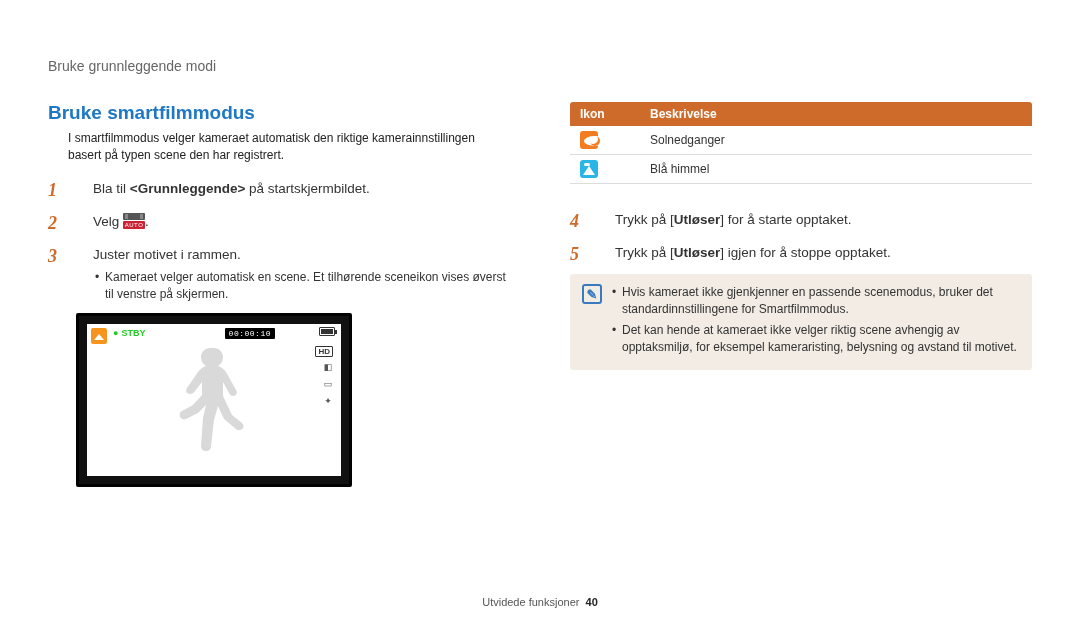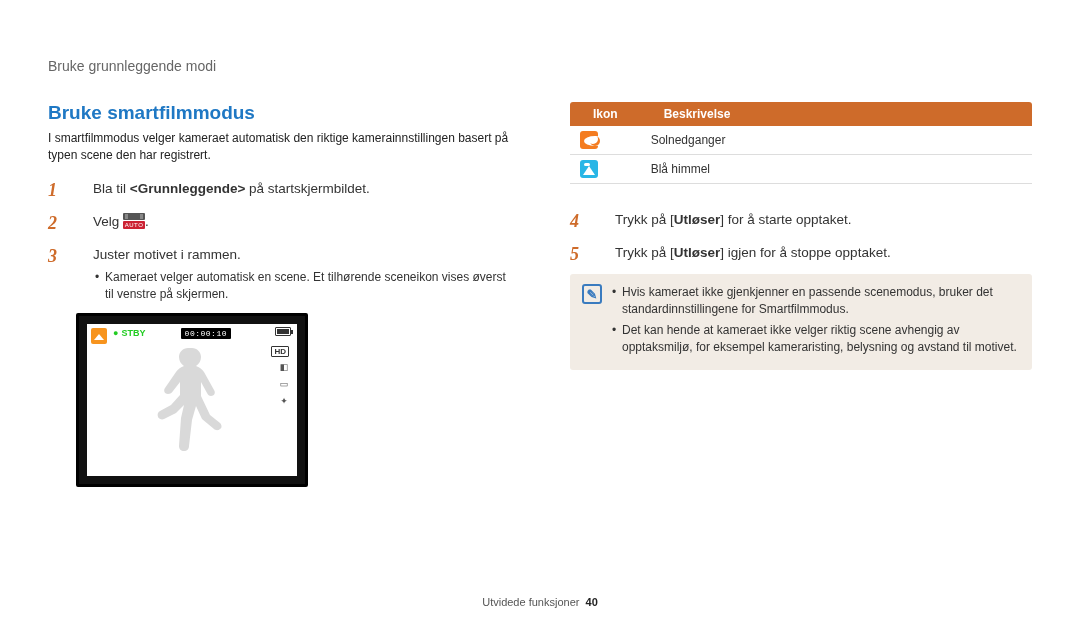--- a/index.html
+++ b/index.html
@@ -2,52 +2,52 @@
 <html><head>
 <meta charset="utf-8">
 <style>
   * { box-sizing: border-box; margin: 0; padding: 0; }
   html, body { width: 1080px; height: 630px; background: #fff; font-family: "Segoe UI", "Myriad Pro", Arial, sans-serif; color: #333; }
   .page { width: 1080px; height: 630px; padding: 58px 48px 20px 48px; position: relative; }
   .chapter { font-size: 14px; color: #666; font-weight: 400; margin-bottom: 28px; }
   .cols { display: flex; gap: 60px; }
   .col { flex: 1; }
   h2.section-title { color: #1f78c4; font-size: 19px; font-weight: 600; margin-bottom: 6px; }
-  .intro { font-size: 12px; line-height: 1.45; color: #222; margin-bottom: 12px; }
+  .intro { font-size: 12px; line-height: 1.45; color: #222; margin-bottom: 12px; margin-left: 20px; }
   .steps { list-style: none; }
   .steps > li { display: flex; gap: 10px; margin-bottom: 6px; font-size: 13.5px; line-height: 1.5; }
   .step-num { font-family: Georgia, "Times New Roman", serif; font-style: italic; font-size: 18px; color: #ce6b2a; min-width: 14px; font-weight: 600; }
   .step-body { flex: 1; padding-top: 2px; margin-left: 21px; }
   .sub-bullets { list-style: none; margin-top: 4px; }
   .sub-bullets li { font-size: 12px; line-height: 1.4; color: #333; padding-left: 12px; position: relative; }
   .sub-bullets li::before { content: "•"; position: absolute; left: 2px; }
   .mode-icon { display: inline-block; width: 22px; height: 16px; vertical-align: -3px; border-radius: 2px; position: relative; }
   .mode-icon .film { position: absolute; left: 0; top: 0; width: 22px; height: 7px; background: #555; border-radius: 1px; }
   .mode-icon .film::before, .mode-icon .film::after { content:""; position:absolute; top:1px; width:3px; height:5px; background:#888; }
   .mode-icon .film::before { left:2px; } .mode-icon .film::after { right:2px; }
   .mode-icon .auto { position: absolute; left: 0; bottom: 0; width: 22px; height: 8px; background: #c23; border-radius: 1px; color:#fff; font-size:6px; line-height:8px; text-align:center; letter-spacing:0.5px; }
-  .preview { margin-top: 10px; margin-left: 28px; width: 232px; height: 174px; background: #111; border: 3px solid #000; border-radius: 2px; position: relative; }
+  .preview { margin-top: 10px; margin-left: 28px; width: 276px; height: 174px; background: #111; border: 3px solid #000; border-radius: 2px; position: relative; }
   .preview-inner { position: absolute; inset: 8px; background: #fff; }
   .sil { position:absolute; left:50%; top:12%; transform:translateX(-50%); width:90px; height:130px; }
   .sil svg { width:100%; height:100%; }
   .scene-badge { position:absolute; top:4px; left:4px; width:16px; height:16px; background:#f7941e; border-radius:2px; }
   .scene-badge::after { content:""; position:absolute; left:3px; top:6px; width:0; height:0; border-left:5px solid transparent; border-right:5px solid transparent; border-bottom:6px solid #fff; }
   .rec { position:absolute; top:4px; left:26px; font-size:9px; color:#2c2; font-weight:bold; }
   .rec::before { content:"●"; margin-right:3px; }
   .timer { position:absolute; top:4px; right:66px; font-size:8px; background:#000; color:#fff; padding:1px 4px; font-family:Liberation Mono, monospace; letter-spacing:0.5px; border-radius:1px; }
   .battery { position:absolute; top:3px; right:6px; width:16px; height:9px; border:1px solid #333; border-radius:1px; }
   .battery::after { content:""; position:absolute; right:-3px; top:2px; width:2px; height:4px; background:#333; }
   .battery .fill { position:absolute; inset:1px; background:#333; }
   .hd { position:absolute; top:22px; right:8px; font-size:8px; font-weight:bold; color:#333; border:1px solid #333; padding:0 2px; border-radius:1px; }
   .side-icons { position:absolute; right:6px; top:38px; display:flex; flex-direction:column; gap:5px; }
   .side-icons span { width:14px; height:12px; font-size:9px; color:#555; text-align:center; }
 
   
   table.scene { width: 100%; border-collapse: collapse; font-size: 12px; margin-bottom: 24px; }
-  table.scene th { background: #ce6b2a; color: #fff; font-weight: 600; text-align: left; padding: 5px 23px; font-size: 12px; }
+  table.scene th { background: #ce6b2a; color: #fff; font-weight: 600; text-align: left; padding: 5px 10px; font-size: 12px; }
   table.scene th:first-child { width: 70px; border-top-left-radius: 3px; }
   table.scene th:last-child { border-top-right-radius: 3px; }
   table.scene td { padding: 5px 10px; border-bottom: 1px solid #ddd; vertical-align: middle; }
   .ic { display:inline-block; width:18px; height:18px; border-radius:3px; position:relative; vertical-align:middle; }
   .ic::after { content:""; position:absolute; left:3px; bottom:3px; width:0; height:0; border-left:6px solid transparent; border-right:6px solid transparent; border-bottom:9px solid #fff; }
   .ic-orange { background:#f7941e; }
   .ic-orange2 { background:#f47c20; }
   .ic-orange2::after { border-bottom:none; width:10px; height:10px; border-radius:50%; background:#fff; left:4px; bottom:3px; box-shadow: inset -2px -2px 0 #f47c20; }
   .ic-cyan { background:#29b6e6; }
   .ic-cyan::after { border-bottom-color:#fff; }

